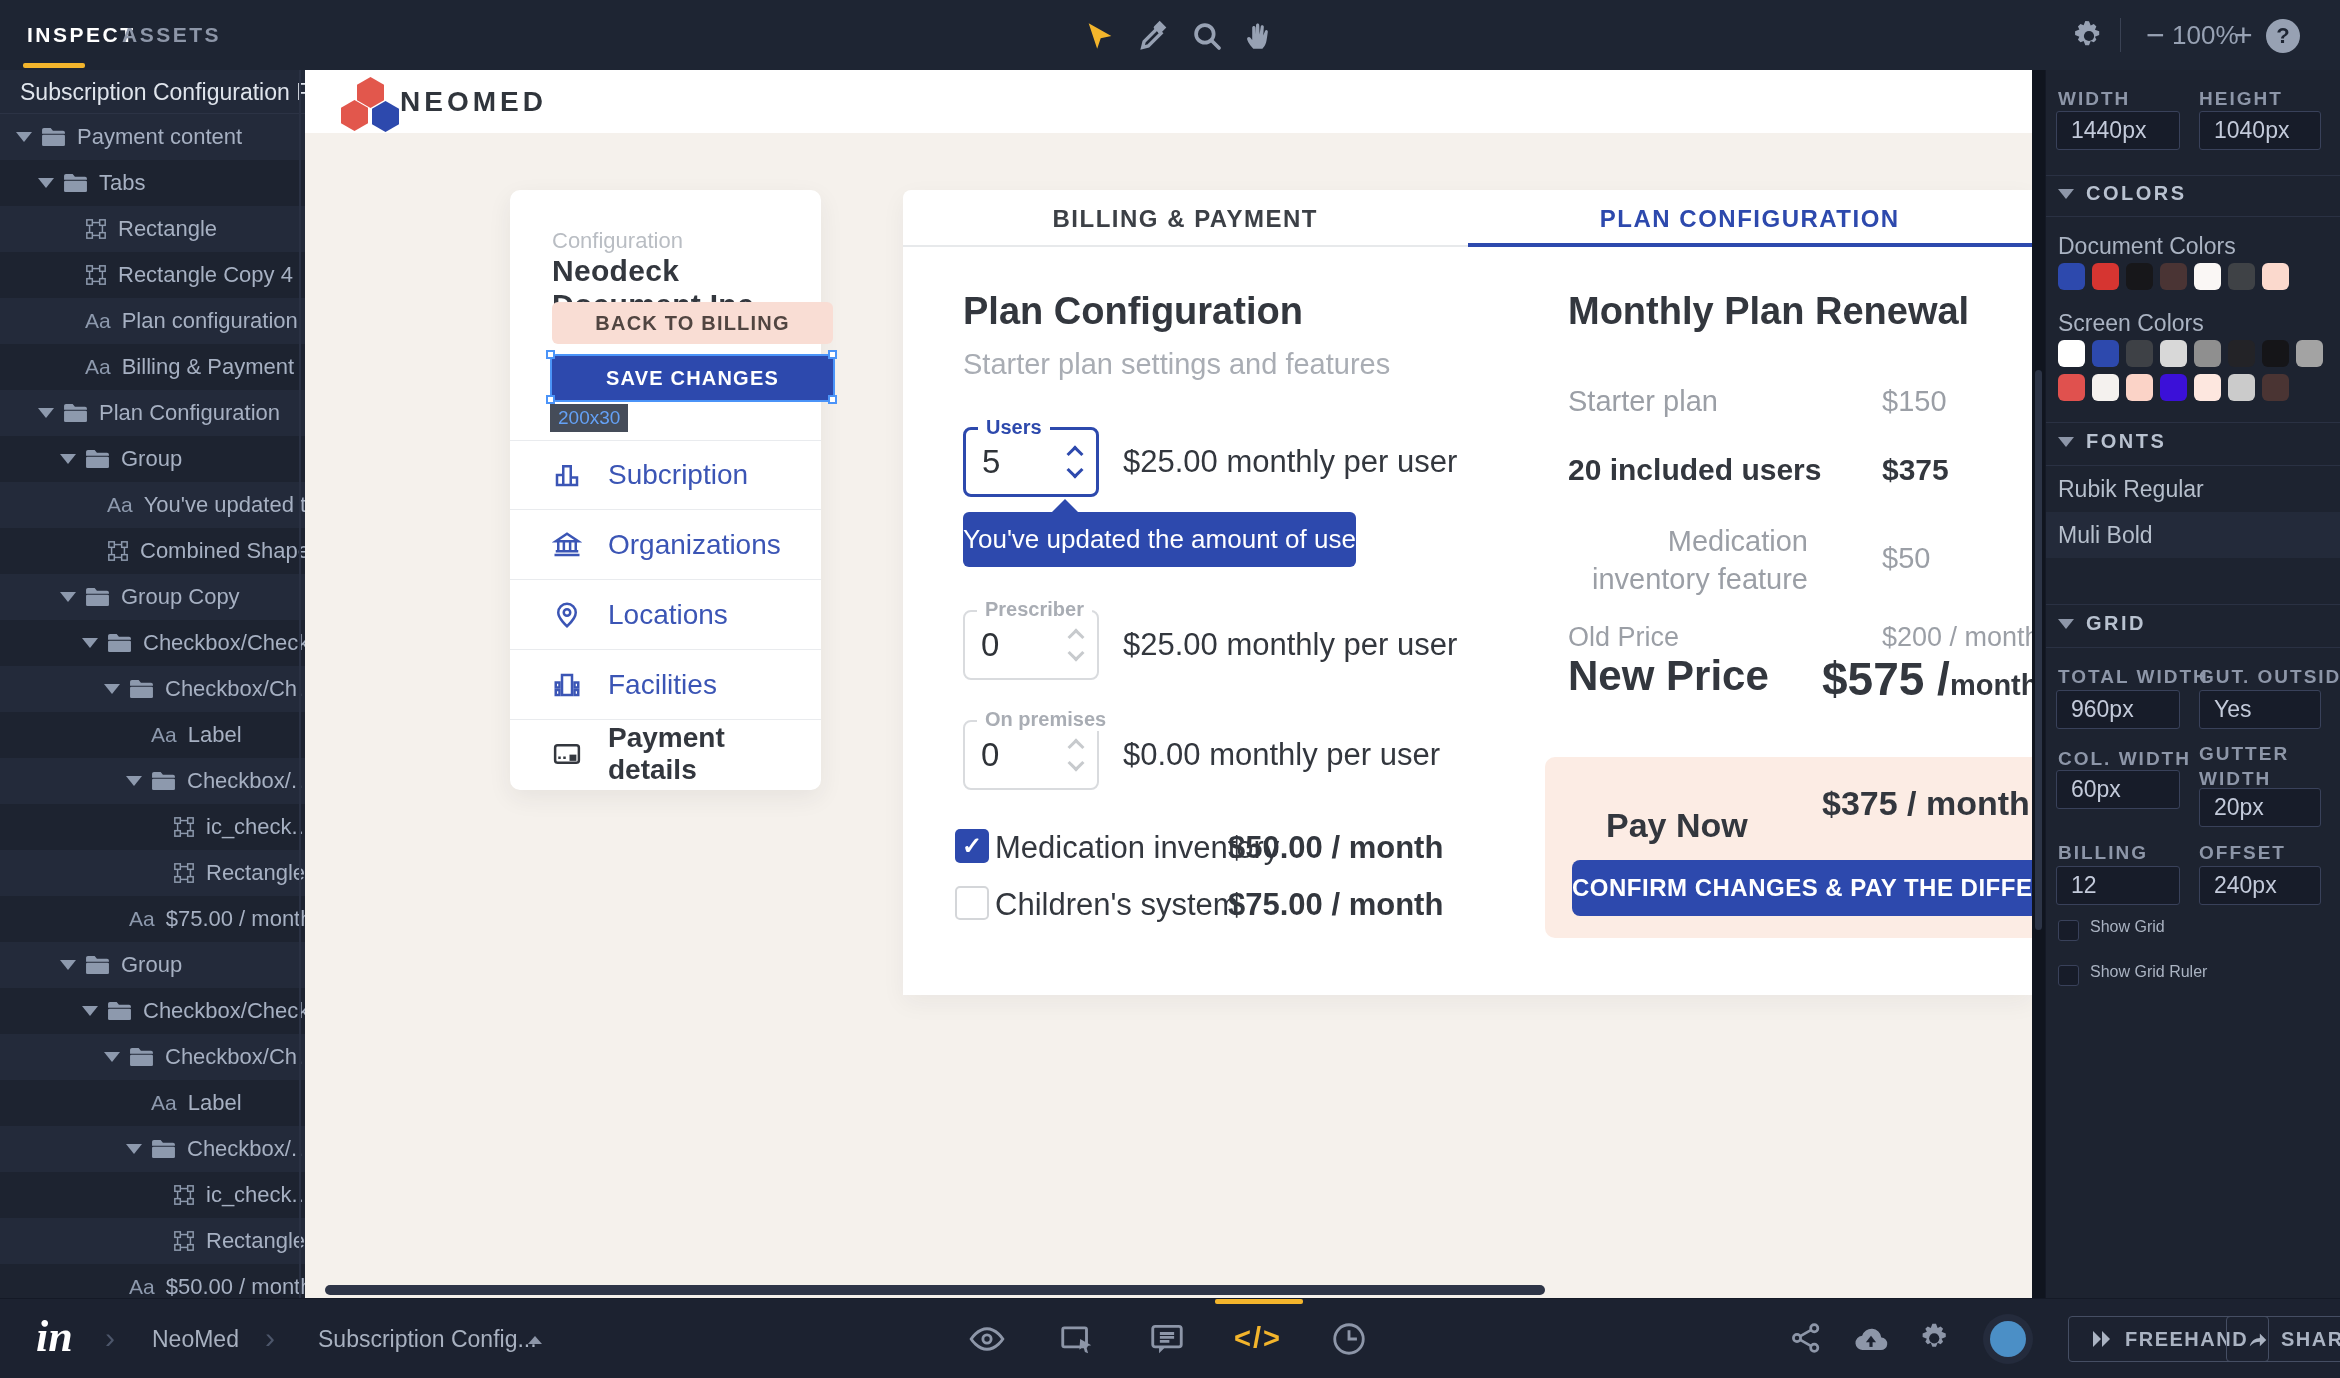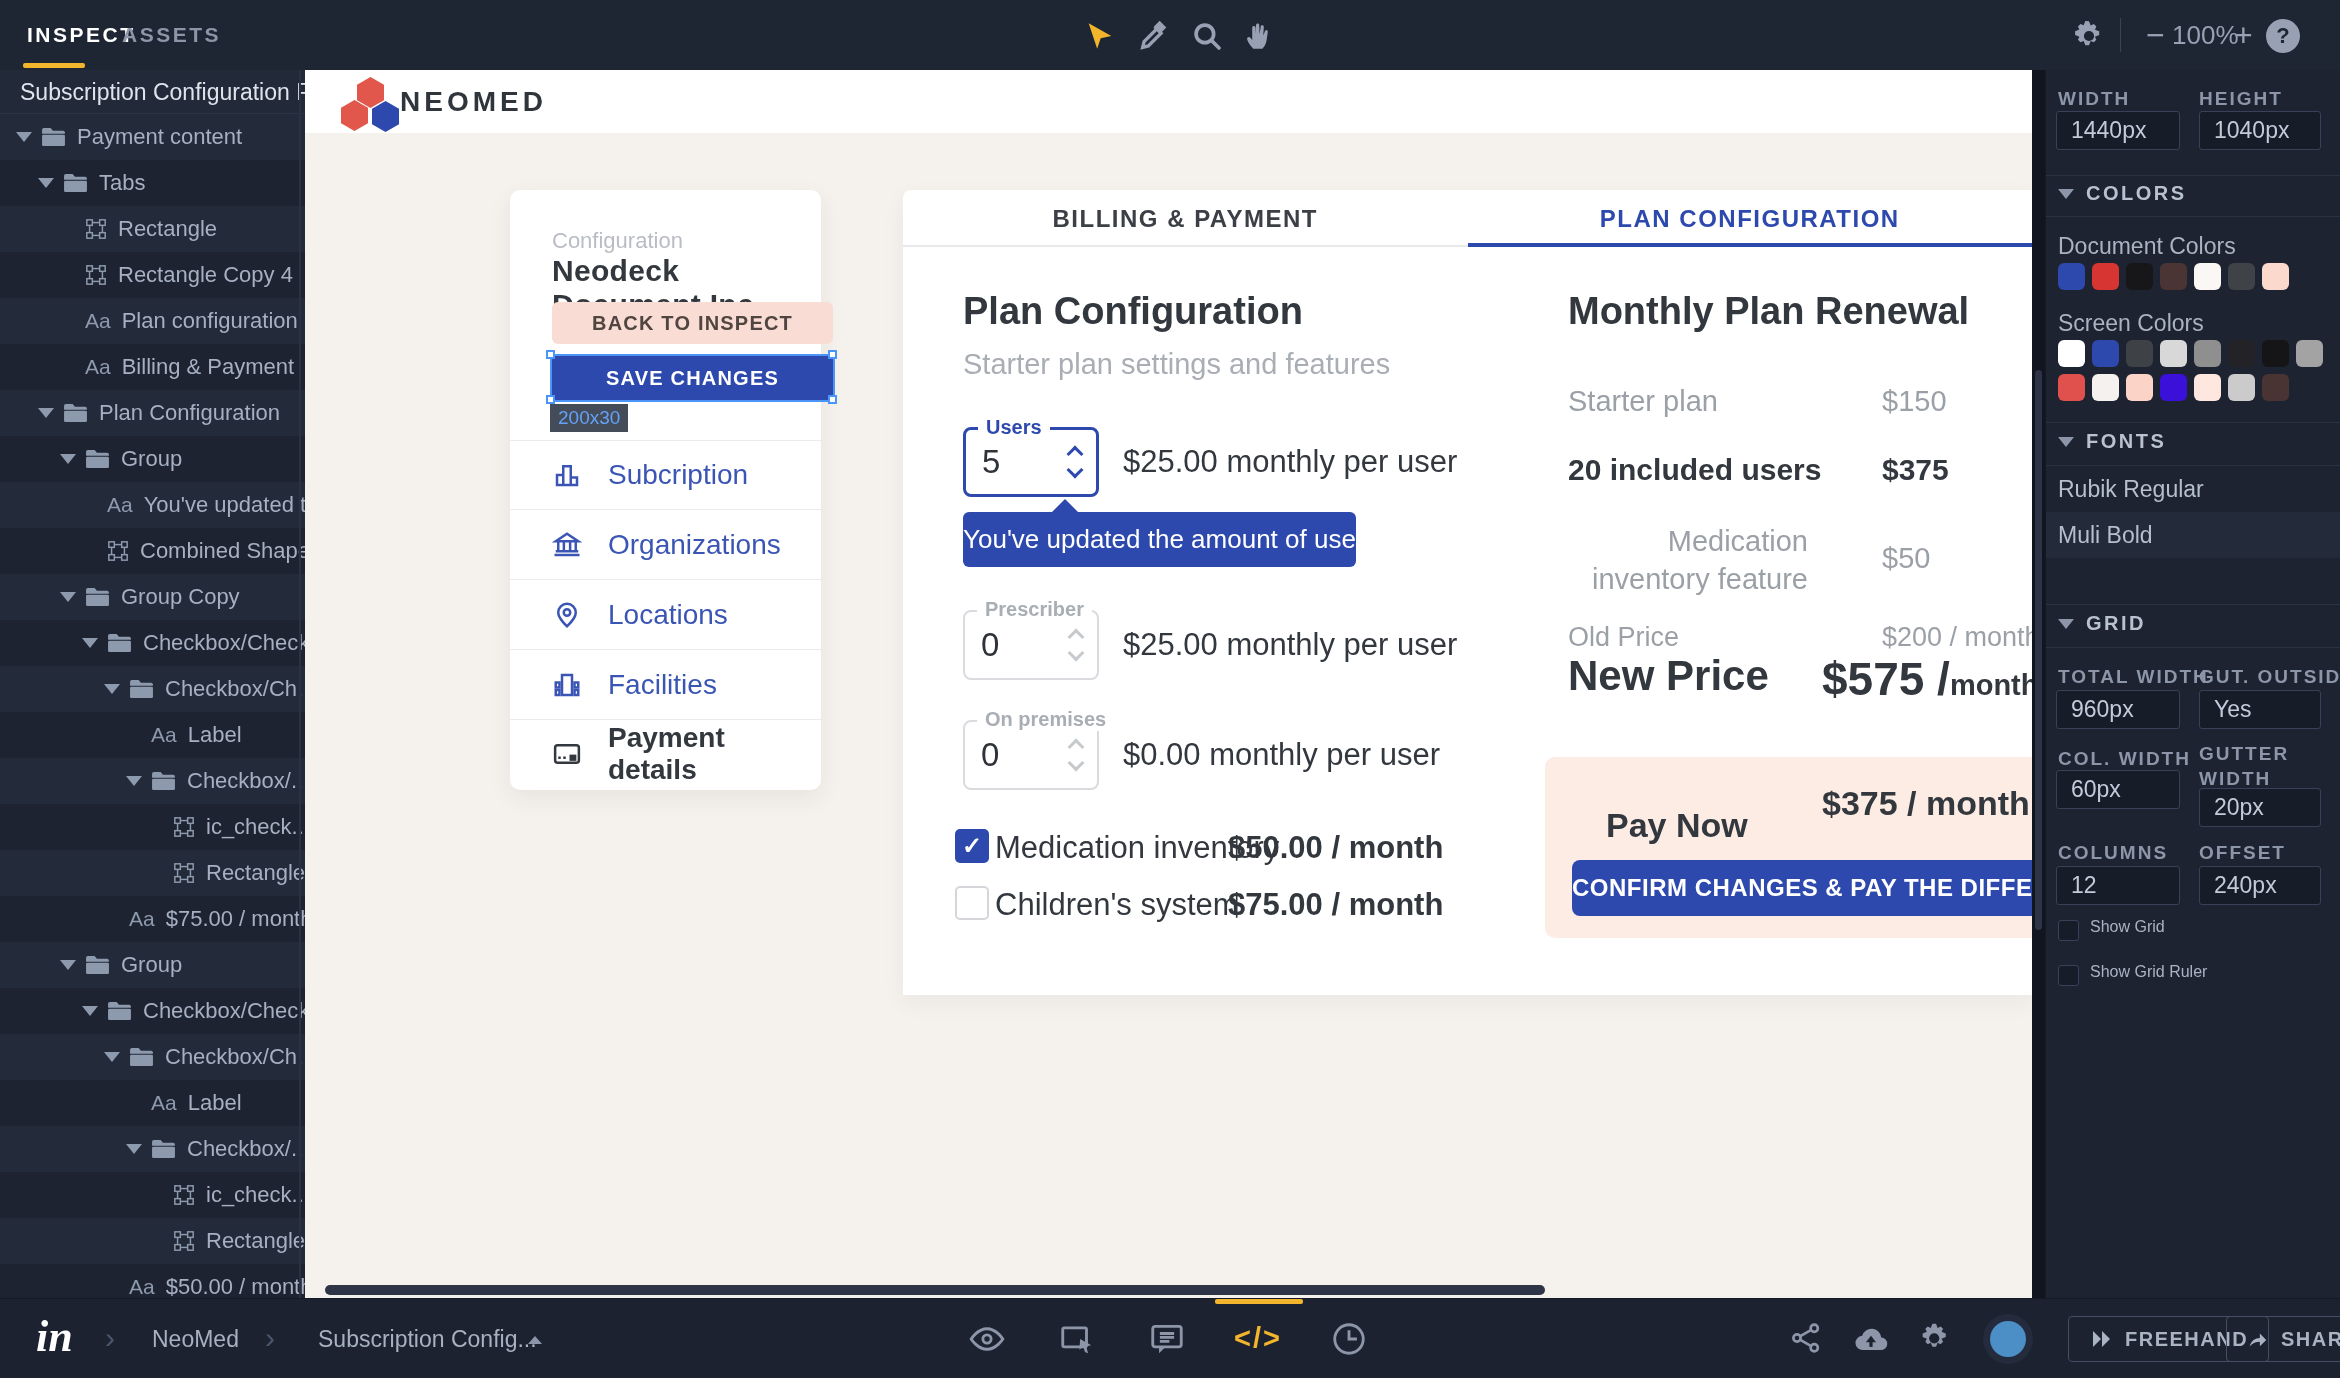--- a/index.html
+++ b/index.html
@@ -407,21 +407,21 @@
         <div class="hex" style="left:52px; top:7px;  background:#e2574c;"></div>
         <div class="hex" style="left:36px; top:30px; background:#e2574c;"></div>
         <div class="hex" style="left:67px; top:31px; background:#2d49ad;"></div>
       </div>
       <div class="brand">NEOMED</div>
     </div>
 
     <div class="config-card">
       <div class="cc-eyebrow">Configuration</div>
       <div class="cc-company">Neodeck Document Inc</div>
-      <button class="btn-back">BACK TO INSPECT</button>
+      <button class="btn-back">BACK TO BILLING</button>
       <button class="btn-save">SAVE CHANGES</button>
       <div class="handle" style="left:36px;top:160px"></div>
       <div class="handle" style="left:318px;top:160px"></div>
       <div class="handle" style="left:36px;top:205px"></div>
       <div class="handle" style="left:318px;top:205px"></div>
       <div class="size-badge">200x30</div>
       <div class="cc-divider"></div>
 
       <div class="menu-row" style="top:250px">
         <span class="menu-ico">
@@ -614,21 +614,21 @@
   <div class="rp-label" style="left:12px;top:596px">TOTAL WIDTH</div>
   <div class="rp-label" style="left:153px;top:596px">GUT. OUTSIDE</div>
   <div class="rp-input" style="left:10px;top:620px;width:124px">960px</div>
   <div class="rp-input" style="left:153px;top:620px;width:122px">Yes</div>
 
   <div class="rp-label" style="left:12px;top:678px">COL. WIDTH</div>
   <div class="rp-label" style="left:153px;top:672px;width:110px;white-space:normal;line-height:1.3">GUTTER WIDTH</div>
   <div class="rp-input" style="left:10px;top:700px;width:124px">60px</div>
   <div class="rp-input" style="left:153px;top:718px;width:122px">20px</div>
 
-  <div class="rp-label" style="left:12px;top:772px">COLUMNS</div>
+  <div class="rp-label" style="left:12px;top:772px">BILLING</div>
   <div class="rp-label" style="left:153px;top:772px">OFFSET</div>
   <div class="rp-input" style="left:10px;top:796px;width:124px">12</div>
   <div class="rp-input" style="left:153px;top:796px;width:122px">240px</div>
 
   <div class="rp-cb" style="top:850px"></div>
   <div class="rp-cb-label" style="top:848px">Show Grid</div>
   <div class="rp-cb" style="top:895px"></div>
   <div class="rp-cb-label" style="top:893px">Show Grid Ruler</div>
 </div>
 

